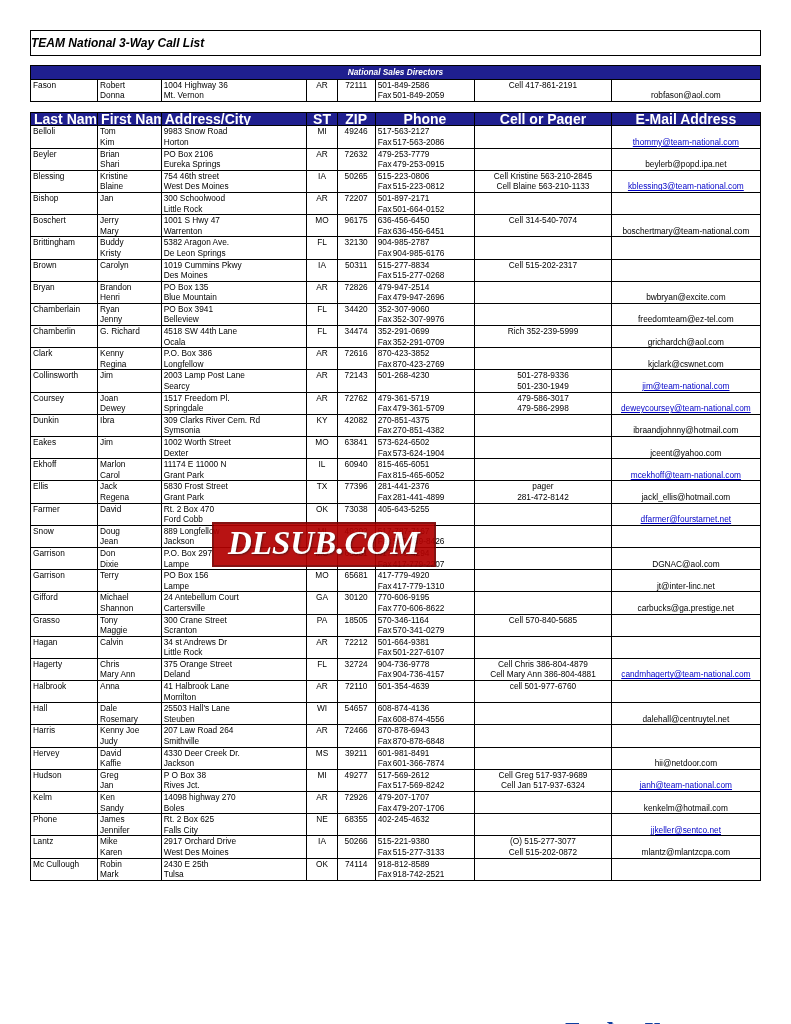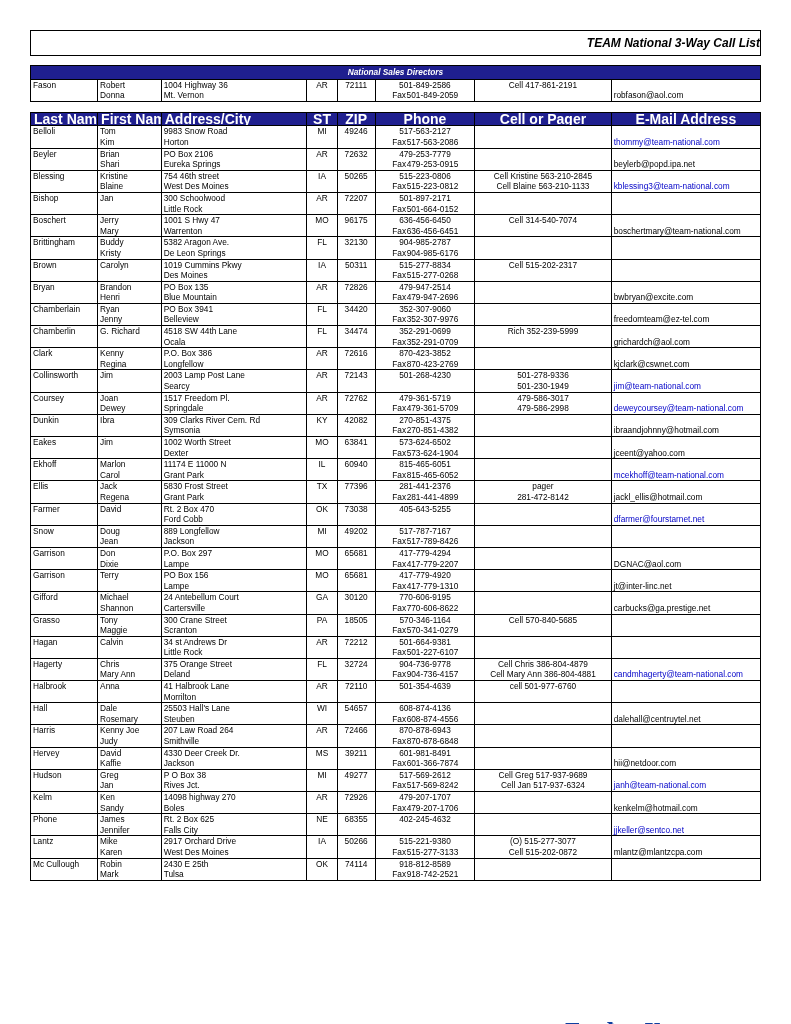--- a/index.html
+++ b/index.html
@@ -64,21 +64,21 @@
     text-shadow: 1px 1px 0 #9fb4dd;
     z-index: 30;
   }
   
   .title-bar {
     margin-top: 30px;
     height: 24px;
     border: 1px solid #000;
     display: flex;
     align-items: center;
-    justify-content: flex-end;
+    justify-content: flex-start;
     background: #ffffff;
   }
   .title-bar .t {
     font-size: 12px;
     font-weight: bold;
     font-style: italic;
     color: #000;
   }
   
   table {
@@ -112,43 +112,45 @@
     font-weight: bold;
     font-size: 14px;
     text-align: center;
     padding: 1px 2px;
     border: 1px solid #000;
   }
   .colhead td.l { text-align: left; padding-left: 3px; }
   .sd-table { margin-top: 9px; border-radius: 11px; }
   .main-table { margin-top: 10px; }
   td.c { text-align: center; }
-  td.r { text-align: center; }
-  td.email { text-align: left; }
+  td.r { text-align: left; }
+  td.email { text-align: center; }
   td.email a, .lnk {
     color: #0000c8;
+    text-decoration: underline;
   }
   .ln { display: block; height: 10.6px; }
   .ln.empty { color: transparent; }
   .fax-lbl { display: inline-block; width: 15px; }
   
   col.last   { width: 58px; }
   col.first  { width: 55px; }
   col.addr   { width: 126px; }
   col.st     { width: 26px; }
   col.zip    { width: 33px; }
   col.phone  { width: 86px; }
   col.cell   { width: 118px; }
   col.mail   { width: 129px; }
 </style>
 </head>
 <body>
 
 <div class="page">
 
+  <div class="wm-dlsub">DLSUB.COM</div>
   <div class="wm-traders">TradersXtreme.com</div>
 
   <div class="title-bar">
     <span class="t">TEAM National 3-Way Call List</span>
   </div>
 
   <table class="grid sd-table">
     <colgroup>
       <col class="last">
         <col class="first">

